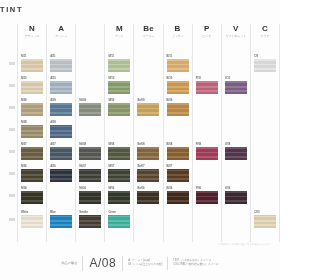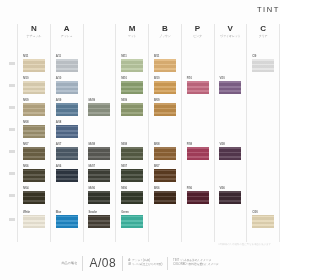--- a/index.html
+++ b/index.html
@@ -9,22 +9,22 @@
     font-family:"Liberation Sans","DejaVu Sans",sans-serif;
     color:#3b3b3b;
     overflow:hidden;
     position:relative;
   }
   #sheet{position:absolute;inset:0;background:#fdfdfd;}
 
   
   .title{
     position:absolute;top:5px;left:0;width:280px;
-    text-align:right;
-    font-size:7.5px;font-weight:normal;letter-spacing:1.6px;
+    text-align:left;
+    font-size:7.5px;font-weight:bold;letter-spacing:1.6px;
     color:#3a3a3a;
   }
 
   
   .grid{
     position:absolute;left:8px;top:24px;width:272px;height:218px;
     display:flex;
   }
   .leftrail{
     width:9px;flex:none;position:relative;
@@ -227,20 +227,42 @@
           <div class="sw-code">M/07</div>
           <div class="sw" style="background-color: rgb(63, 69, 53);"></div>
         </div>
         <div class="sw-wrap" style="top: 162px;">
           <div class="sw-code">M/06</div>
           <div class="sw" style="background-color: rgb(52, 58, 43);"></div>
         </div>
         <div class="sw-wrap" style="top: 186px;">
           <div class="sw-code">Green</div>
           <div class="sw" style="background-color: rgb(63, 180, 160);"></div>
+        </div>
+      </div>
+      <div class="col">
+        <div class="col-head">
+          <div class="col-code">Be</div>
+          <div class="col-jp">ベージュ</div>
+        </div>
+        <div class="sw-wrap" style="top: 74px;">
+          <div class="sw-code">Be/09</div>
+          <div class="sw" style="background-color: rgb(207, 168, 95);"></div>
+        </div>
+        <div class="sw-wrap" style="top: 118px;">
+          <div class="sw-code">Be/08</div>
+          <div class="sw" style="background-color: rgb(138, 107, 67);"></div>
+        </div>
+        <div class="sw-wrap" style="top: 140px;">
+          <div class="sw-code">Be/07</div>
+          <div class="sw" style="background-color: rgb(90, 72, 50);"></div>
+        </div>
+        <div class="sw-wrap" style="top: 162px;">
+          <div class="sw-code">Be/06</div>
+          <div class="sw" style="background-color: rgb(62, 50, 38);"></div>
         </div>
       </div>
       <div class="col">
         <div class="col-head">
           <div class="col-code">B</div>
           <div class="col-jp">ブラウン</div>
         </div>
         <div class="sw-wrap" style="top: 30px;">
           <div class="sw-code">B/11</div>
           <div class="sw" style="background-color: rgb(224, 179, 117);"></div>

